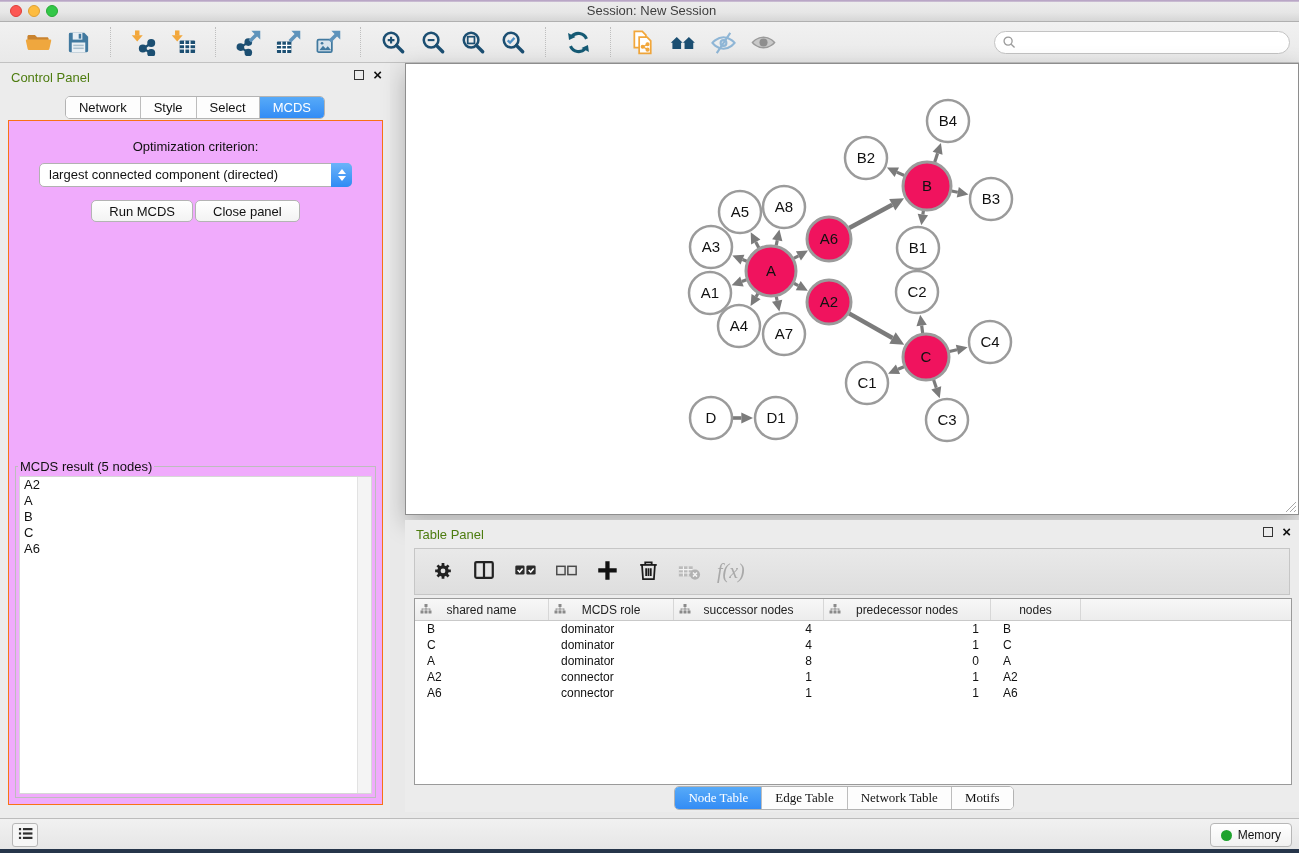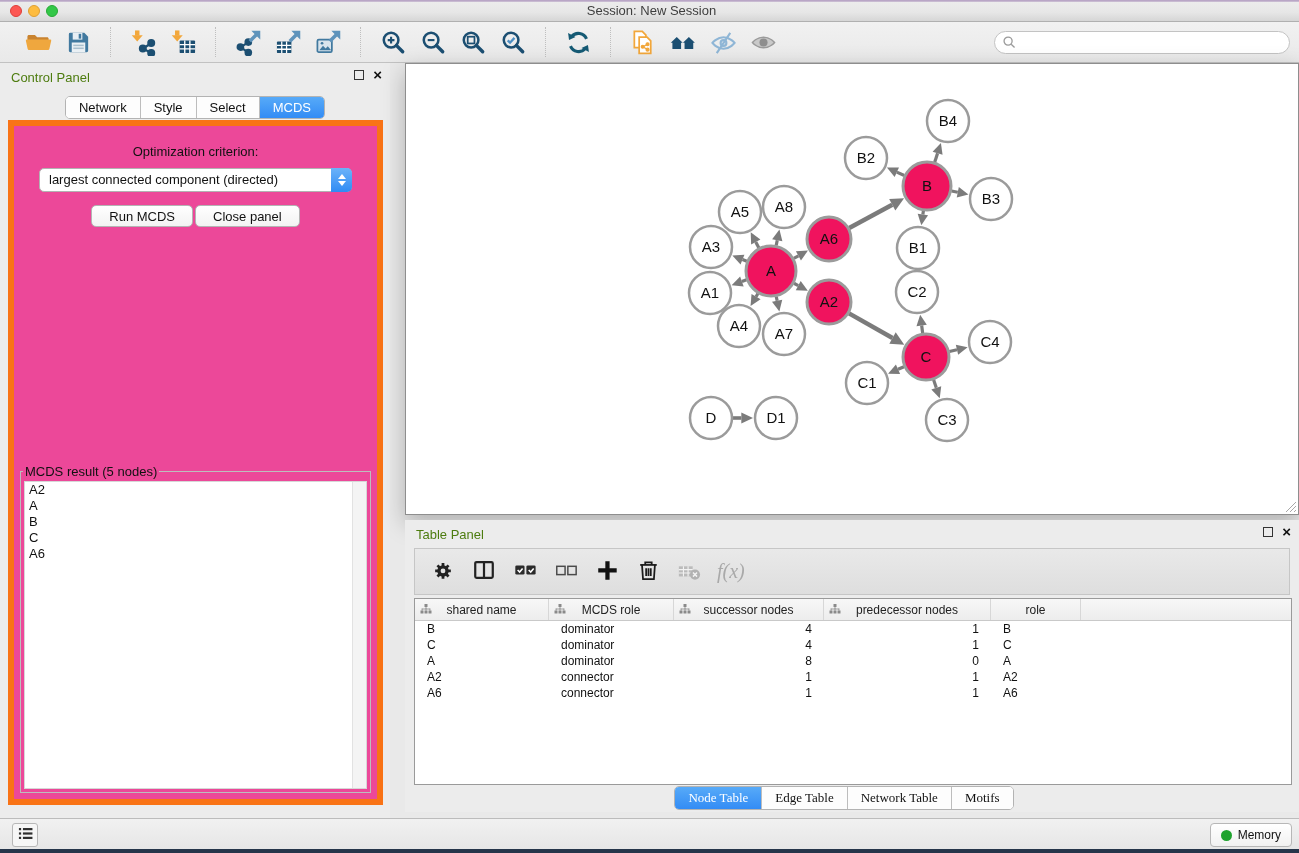--- a/index.html
+++ b/index.html
@@ -36,21 +36,21 @@
   .panel-header .ph-title{position:absolute;left:11px;top:7px;font-size:13px;color:#4d7c0f;}
   .win-btns{position:absolute;right:8px;top:7px;display:flex;gap:9px;align-items:center;}
   .float-icon{width:10px;height:10px;border:1.6px solid #333;display:inline-block;box-sizing:border-box;background:transparent;}
   .close-icon{font-size:15px;font-weight:bold;color:#111;line-height:10px;}
   .close-icon::before{content:"×";}
   .cp-tabs{position:absolute;left:0;right:0;top:33px;display:flex;justify-content:center;}
   .tabset{display:flex;border:1px solid #b3b3b3;border-radius:5px;overflow:hidden;background:#fff;text-align:right;}
   .tab{padding:3px 13px;font-size:13px;color:#111;background:#fdfdfd;border-right:1px solid #bdbdbd;cursor:default;}
   .tab:last-child{border-right:none;}
   .tab.active{background:linear-gradient(#57aaf8,#338cf5);color:#fff;}
-  .cp-pane{position:absolute;left:8px;right:7px;top:57px;bottom:13px;border:6px solid #f97316;background:#ec4899;}
+  .cp-pane{position:absolute;left:8px;right:7px;top:57px;bottom:13px;border:1px solid #f97316;background:#f0abfc;}
   .opt-label{margin-top:18px;text-align:center;font-size:13px;color:#111;}
   .dropdown{position:relative;margin:9px auto 0 auto;width:313px;height:24px;background:#fff;border:1px solid #b2b2b2;
     border-radius:5px;box-sizing:border-box;font-size:13px;color:#111;line-height:22px;padding-left:9px;cursor:default;}
   .dropdown .stepper{position:absolute;right:-1px;top:-1px;width:21px;height:24px;border-radius:0 5px 5px 0;
     background:linear-gradient(#6cb3f9,#2f8bf4);display:flex;flex-direction:column;align-items:center;justify-content:center;gap:2px;}
   .stepper i{width:0;height:0;border-left:4px solid transparent;border-right:4px solid transparent;display:block;}
   .stepper .up{border-bottom:5px solid #fff;}
   .stepper .dn{border-top:5px solid #fff;}
   .btn-row{margin-top:13px;display:flex;justify-content:center;gap:2px;}
   .mac-btn{height:22px;background:linear-gradient(#ffffff,#f3f3f3);border:1px solid #b4b4b4;border-radius:5px;
@@ -658,21 +658,21 @@
                   <rect x="5.6" y="4" width=".8" height="2"></rect>
                   <rect x="1.7" y="5.6" width="8.6" height=".8"></rect>
                   <rect x="1.7" y="5.6" width=".8" height="2"></rect>
                   <rect x="5.6" y="5.6" width=".8" height="2"></rect>
                   <rect x="9.5" y="5.6" width=".8" height="2"></rect>
                 </g>
               </svg></span>
             <span>predecessor nodes</span>
           </div>
           <div class="th" style="width: 90px;">
-            <span>role</span>
+            <span>nodes</span>
           </div>
           <div class="th" style="flex: 1 1 auto; border-right: none;"></div>
         </div>
       <div class="tbody" id="table-body">
           <div class="tr">
             <div class="td" style="width: 134px; text-align: left;">B</div>
             <div class="td" style="width: 125px; text-align: left;">dominator</div>
             <div class="td" style="width: 150px; text-align: right;">4</div>
             <div class="td" style="width: 167px; text-align: right;">1</div>
             <div class="td" style="width: 90px; text-align: left;">B</div>

